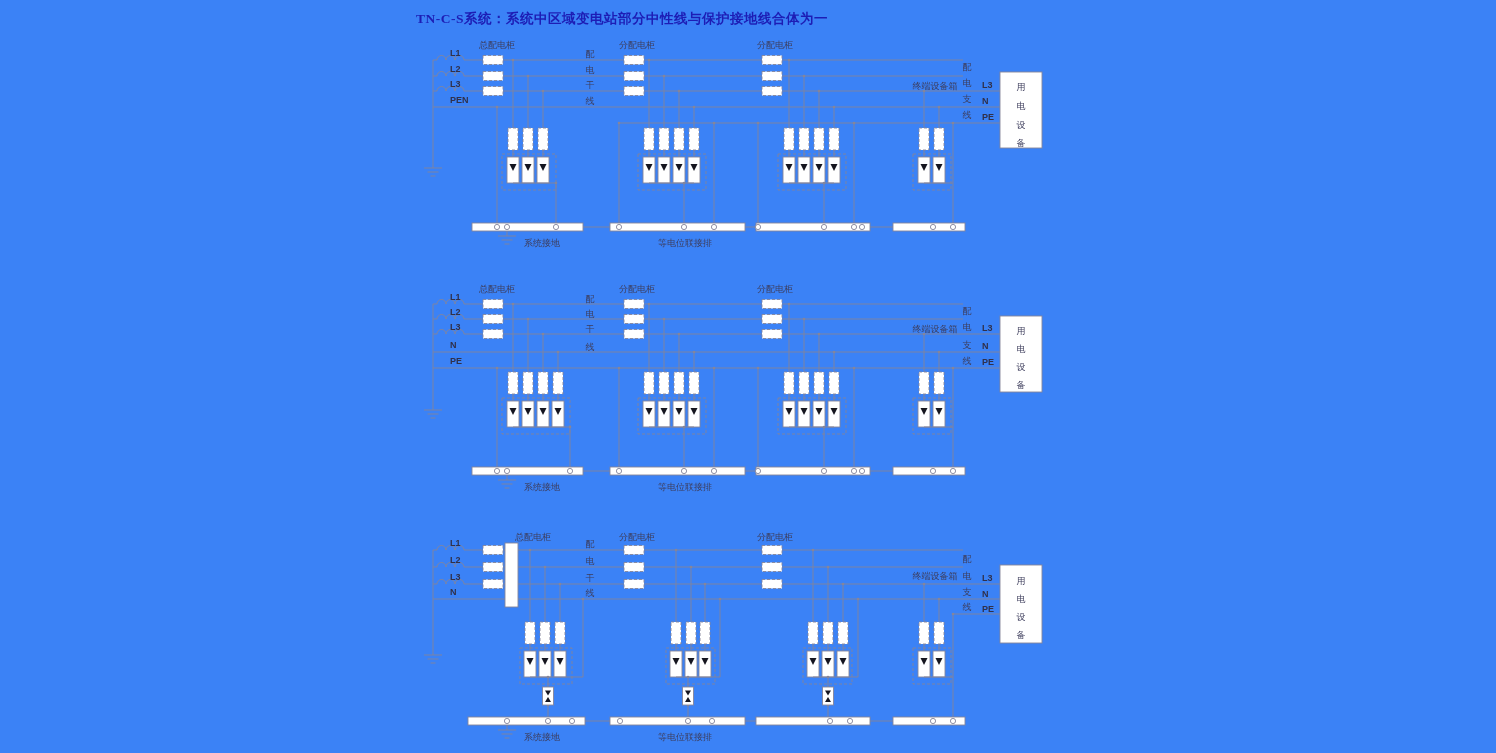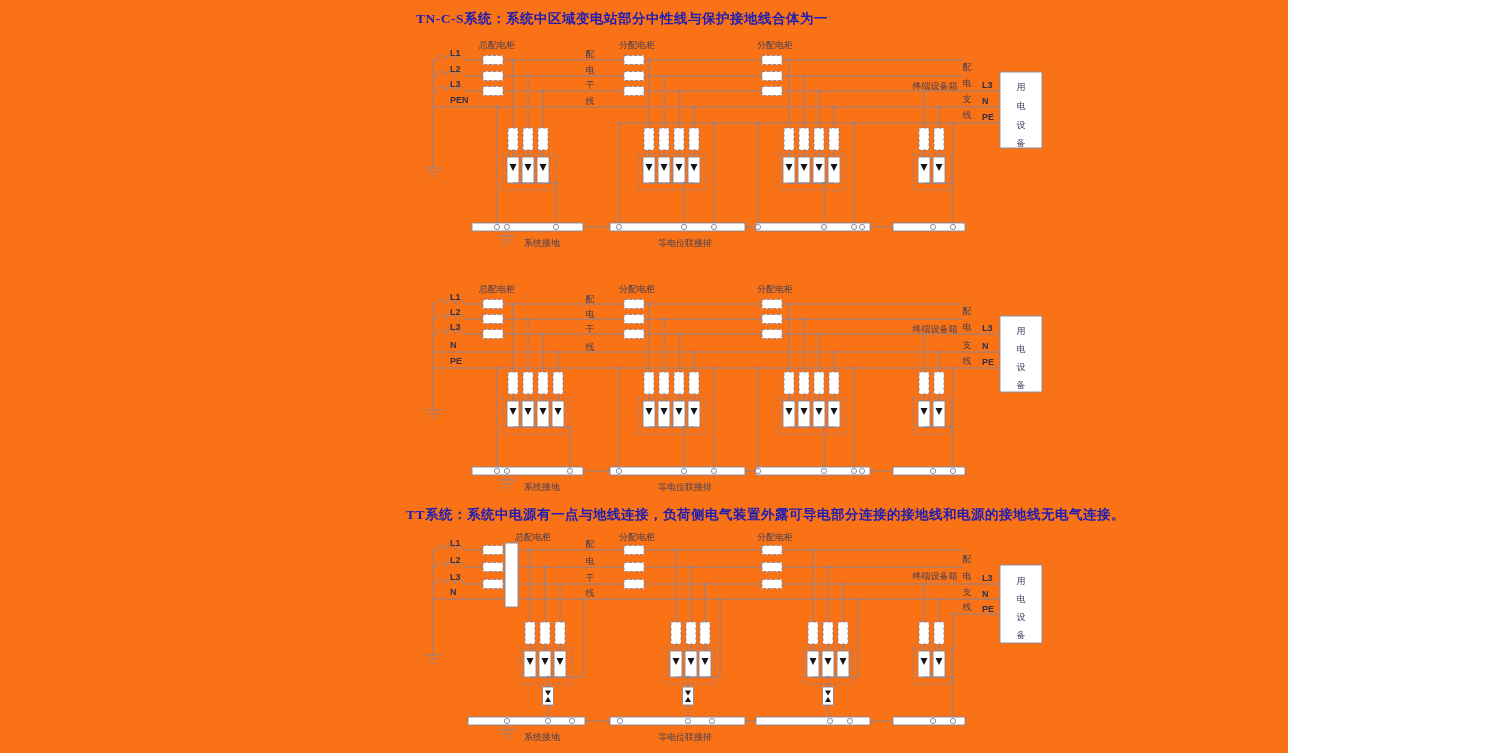--- a/index.html
+++ b/index.html
@@ -1,30 +1,29 @@
 <!DOCTYPE html>
 <html style="--title-color: #1d1db5; --label-color: #3d3d5c;"><head>
 <meta charset="utf-8">
 <style>
   html,body{margin:0;padding:0;background:#fff;}
-  .stage{position:relative;width:1288px;height:753px;background:#f97316;overflow:hidden;
+  .stage{position:relative;width:1496px;height:753px;background:#3b82f6;overflow:hidden;
          font-family:"Liberation Sans","DejaVu Sans",sans-serif;text-align:right;}
   .title{position:absolute;font-family:"Liberation Serif","DejaVu Serif",serif;
          font-size:13.5px;font-weight:bold;color:var(--title-color,#1d1db5);
          white-space:nowrap;letter-spacing:.5px;}
   svg text{font-family:"Liberation Sans","DejaVu Sans",sans-serif;fill:var(--label-color,#3d3d5c);}
   svg text.sm{font-size:9px;}
   svg text.ln{font-size:9px;font-weight:700;fill:#30304a;}
 </style>
 </head>
 <body>
 
 <div class="stage">
   <div class="title" style="left:416px;top:10px">TN-C-S系统：系统中区域变电站部分中性线与保护接地线合体为一</div>
-  <div class="title" style="left:406px;top:506px">TT系统：系统中电源有一点与地线连接，负荷侧电气装置外露可导电部分连接的接地线和电源的接地线无电气连接。</div>
   <svg id="cv" width="1496" height="753" viewBox="0 0 1496 753">
       <g>
         <g>
           <line x1="433" y1="60" x2="437" y2="60" stroke="#85859a" stroke-width="0.9"></line>
           <path d="M437,60 a4.5,4.5 0 0 1 9,0 a4.5,4.5 0 0 1 9,0 a4.5,4.5 0 0 1 9,0" fill="none" stroke="#85859a" stroke-width="0.9"></path>
           <line x1="464" y1="60" x2="963" y2="60" stroke="#85859a" stroke-width="0.9"></line>
           <line x1="433" y1="76" x2="437" y2="76" stroke="#85859a" stroke-width="0.9"></line>
           <path d="M437,76 a4.5,4.5 0 0 1 9,0 a4.5,4.5 0 0 1 9,0 a4.5,4.5 0 0 1 9,0" fill="none" stroke="#85859a" stroke-width="0.9"></path>
           <line x1="464" y1="76" x2="963" y2="76" stroke="#85859a" stroke-width="0.9"></line>
           <line x1="433" y1="91" x2="437" y2="91" stroke="#85859a" stroke-width="0.9"></line>

